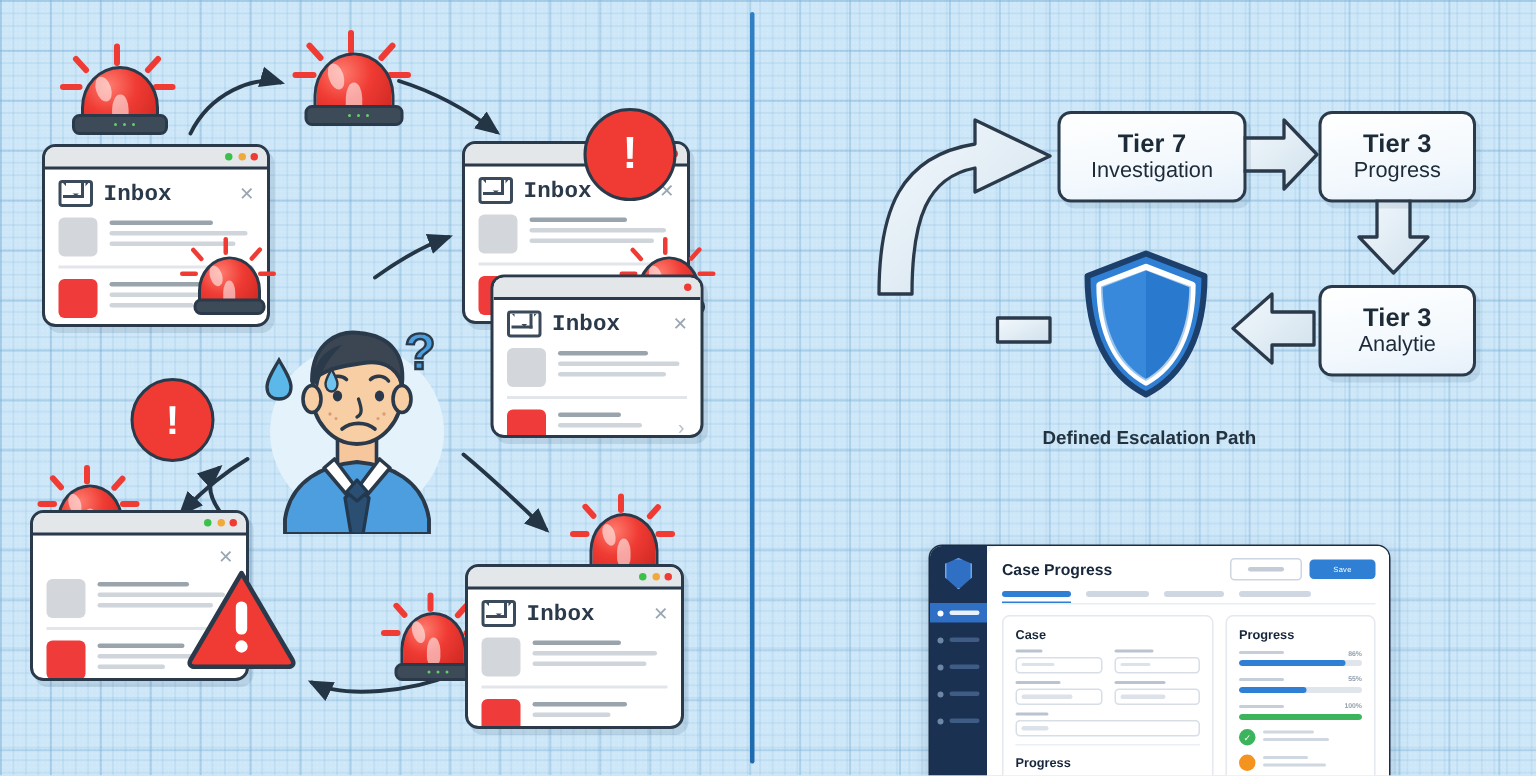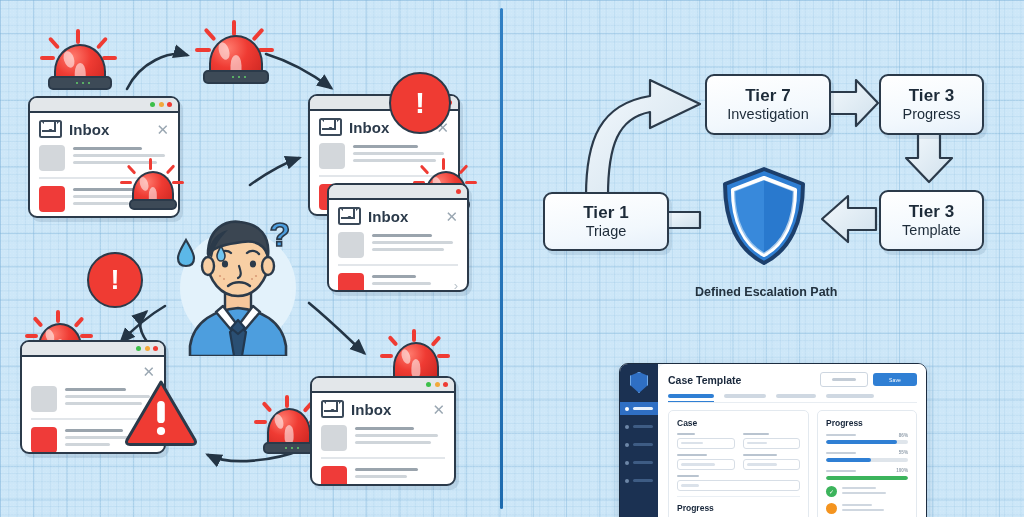--- a/index.html
+++ b/index.html
@@ -24,21 +24,21 @@
   #grain{position:absolute;inset:0;opacity:.16;
     background-image:radial-gradient(rgba(255,255,255,.65) .6px, transparent .7px);
     background-size:3px 3px;}
 
   
   #divider{position:absolute;left:500px;top:8px;width:3px;height:501px;
     background:linear-gradient(to bottom,#2f7fc4,#1d6aae);border-radius:2px;}
 
   
   .win{position:absolute;background:#ffffff;border:2.5px solid #2b3a4a;border-radius:9px;
-       box-shadow:3px 4px 0 rgba(40,70,100,.13);overflow:hidden;}
+       box-shadow:3px 4px 0 rgba(40,70,100,.13);overflow:hidden;font-family:Liberation Mono, monospace;}
   .win .bar{height:13px;background:#e3e7ea;border-bottom:2px solid #2b3a4a;position:relative;}
   .win .dots{position:absolute;right:6px;top:3.5px;display:flex;gap:3.5px;}
   .win .dots i{width:5px;height:5px;border-radius:50%;display:block;}
   .win .body{padding:7px 9px 6px 9px;}
   .win .ttl{display:flex;align-items:center;gap:7px;}
   .win .ttl .env{width:19px;height:14px;border:2px solid #3b4a5a;border-radius:2.5px;position:relative;flex:none;}
   .win .ttl .env:before{content:"";position:absolute;left:1px;top:0px;width:13px;height:7px;
      border-left:2px solid #3b4a5a;border-right:2px solid #3b4a5a;
      transform:skewX(0);border-bottom:2px solid #3b4a5a;
      clip-path:polygon(0 0,100% 0,50% 100%);background:transparent;}
@@ -520,35 +520,31 @@
 
     <path d="M828,92 L856,92 L856,80 L878,103 L856,126 L856,114 L828,114 Z" fill="url(#ag)" stroke="#2b3a4a" stroke-width="2.2" stroke-linejoin="round"></path>
 
     <path d="M918,132 L940,132 L940,158 L952,158 L929,182 L906,158 L918,158 Z" fill="url(#ag)" stroke="#2b3a4a" stroke-width="2.2" stroke-linejoin="round"></path>
 
     <path d="M876,208 L848,208 L848,196 L822,219 L848,242 L848,230 L876,230 Z" fill="url(#ag)" stroke="#2b3a4a" stroke-width="2.2" stroke-linejoin="round"></path>
 
     <path d="M665,212 L700,212 L700,228 L665,228 Z" fill="url(#ag)" stroke="#2b3a4a" stroke-width="2.2" stroke-linejoin="round"></path>
   </svg>
 
-  <div class="tbox" style="left:543px;top:192px;width:122px;height:55px;">
-    <div class="t1">Tier 1</div>
-    <div class="t2">Triage</div>
-  </div>
   <div class="tbox" style="left:705px;top:74px;width:122px;height:57px;">
     <div class="t1">Tier 7</div>
     <div class="t2">Investigation</div>
   </div>
   <div class="tbox" style="left:879px;top:74px;width:101px;height:57px;">
     <div class="t1">Tier 3</div>
     <div class="t2">Progress</div>
   </div>
   <div class="tbox" style="left:879px;top:190px;width:101px;height:57px;">
     <div class="t1">Tier 3</div>
-    <div class="t2">Template</div>
+    <div class="t2">Analytie</div>
   </div>
 
   <div id="shield">
     <svg viewBox="0 0 88 100" width="88" height="100">
       <path d="M44,3 L83,18 C83,56 70,84 44,97 C18,84 5,56 5,18 Z" fill="#2f7fd4" stroke="#1d3f6b" stroke-width="4" stroke-linejoin="round"></path>
       <path d="M44,12 L75,24 C75,55 64,78 44,89 C24,78 13,55 13,24 Z" fill="none" stroke="#ffffff" stroke-width="4.2" stroke-linejoin="round"></path>
       <path d="M44,14 L44,88 C24,77 14,55 14,25 Z" fill="#3f91e0" opacity=".55"></path>
       <path d="M44,14 L74,25 C74,55 64,77 44,88 Z" fill="#1f6fc4" opacity=".35"></path>
     </svg>
   </div>
@@ -576,21 +572,21 @@
         </div>
       <div class="nav">
           <i></i>
           <b style="max-width:21px"></b>
         </div>
     </div>
 
     <div class="main">
       <div class="hdr">
         <div class="top">
-          <div class="h1">Case Template</div>
+          <div class="h1">Case Progress</div>
           <div class="btns">
             <div class="btn-g">
                 <b></b>
               </div>
             <div class="btn-b">Save</div>
           </div>
         </div>
         <div class="tabs">
           <div class="tb on" style="width:46px"></div>
           <div class="tb" style="width:42px"></div>

